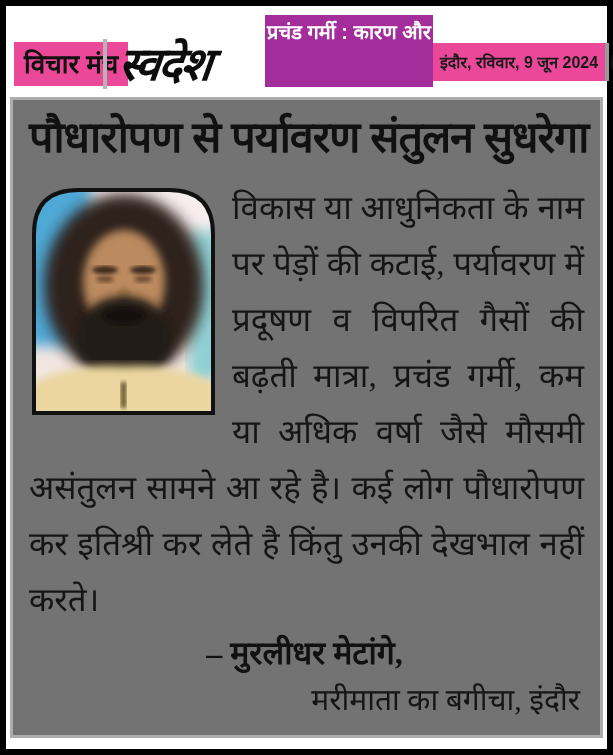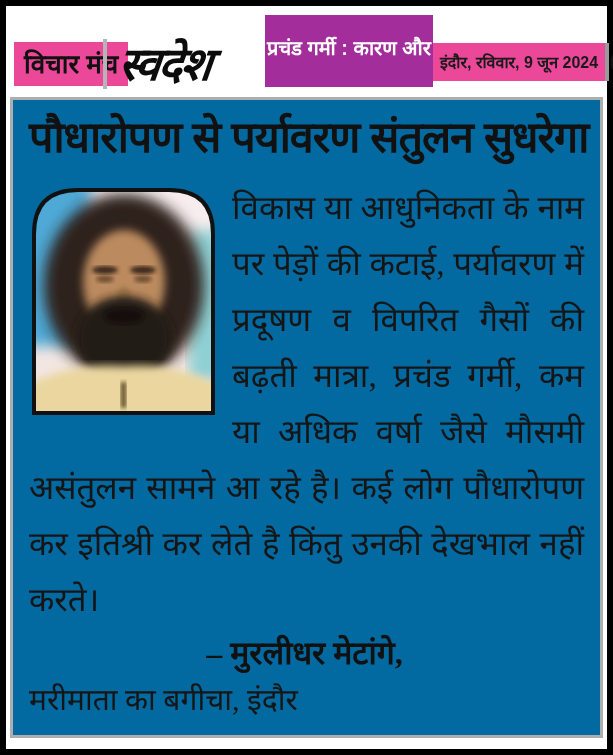--- a/index.html
+++ b/index.html
@@ -36,42 +36,42 @@
     font-weight: 900; font-style: italic;
     font-size: 46px; line-height: 56px; color: #0c0c0c;
     letter-spacing: -2px; transform: skewX(-6deg);
     white-space: nowrap;
   }
   .topic-box {
     position: absolute; left: 259px; top: 9px; width: 168px; height: 72px;
     background: #a32d9b; color: #ffffff;
     font-family: "Liberation Sans", sans-serif;
     font-weight: 700; font-size: 20px; line-height: 29px;
-    text-align: center; padding-top: 19px;
+    text-align: center; padding-top: 3px;
   }
   .date-strip {
     position: absolute; left: 427px; top: 37px; width: 174px; height: 38px;
     background: #ec4899; display: flex; align-items: center;
   }
   .dateline {
     font-family: "Liberation Sans", sans-serif;
     font-weight: 700; font-size: 16px; color: #1a1a1a;
     padding-left: 7px; white-space: nowrap; flex: 0 0 auto;
   }
   .strip-divider { width: 4px; height: 38px; background: #9a9a9a; margin-left: 7px; flex: 0 0 auto; }
   .page-number {
     flex: 1; text-align: center;
     font-family: "Liberation Sans", sans-serif;
     font-weight: 700; font-size: 30px; color: #111;
   }
 
   
   .article-box {
     position: absolute; left: 4px; top: 91px; width: 593px; height: 641px;
-    border: 3px solid #adadad; background: #0369a1;
+    border: 3px solid #adadad; background: #737373;
     padding: 6px 16px 0 16px; overflow: hidden;
   }
   .headline {
     font-family: "Liberation Sans", sans-serif;
     font-weight: 900; font-size: 43px; line-height: 62px;
     color: #111; letter-spacing: -1px; white-space: nowrap;
   }
   .article-content { margin-top: 12px; }
   .author-photo {
     float: left; width: 185px; height: 230px;
@@ -79,21 +79,21 @@
   }
   .article-body {
     font-size: 33px; line-height: 56px; color: #151515;
     text-align: justify; text-justify: inter-word;
   }
   .byline-name {
     clear: none; text-align: center; font-weight: 700;
     font-size: 32px; line-height: 50px; color: #111; padding-right: 4px;
   }
   .byline-org {
-    font-size: 30px; line-height: 44px;
+    text-align: right; font-size: 30px; line-height: 44px;
     color: #151515; padding-right: 4px;
   }
 </style>
 </head>
 <body>
 
 <div class="frame">
   <div class="page">
 
     <div class="header">

